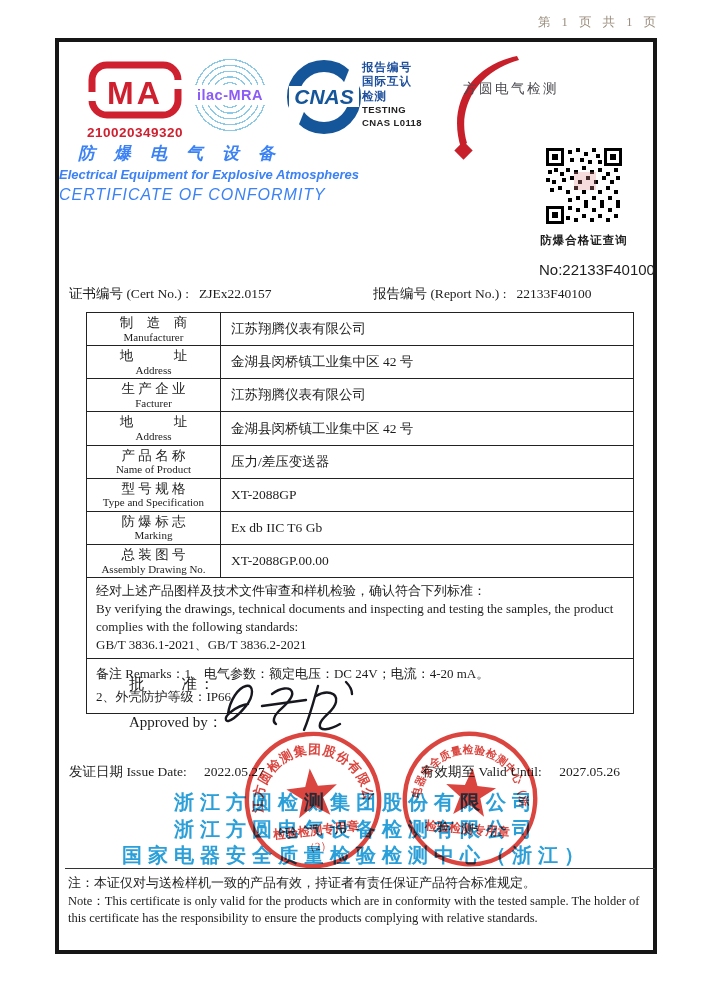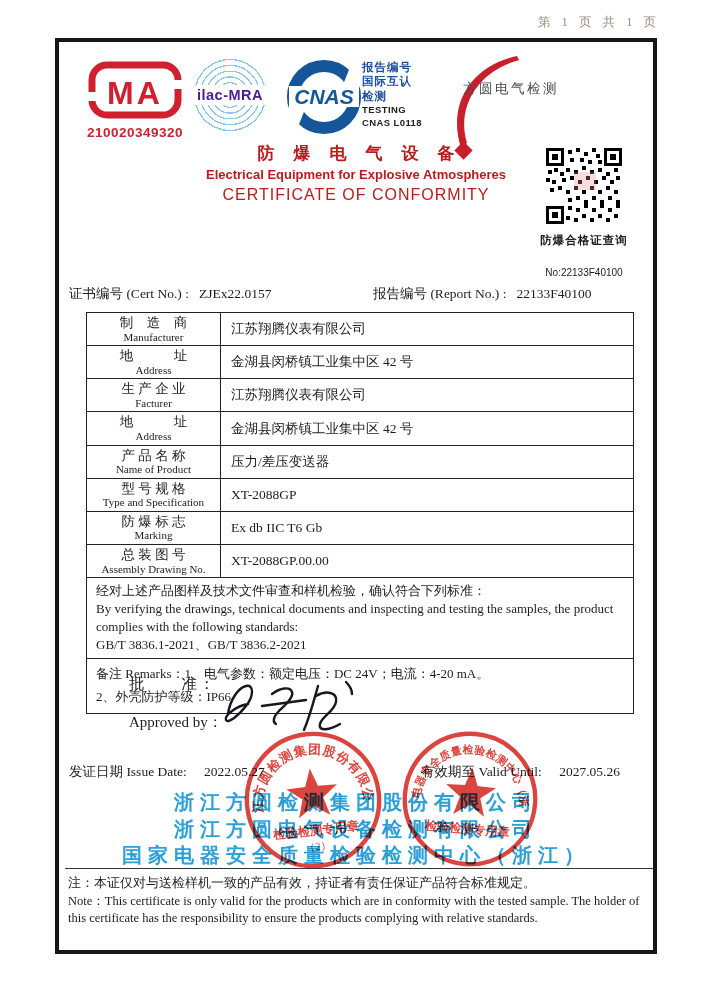--- a/index.html
+++ b/index.html
@@ -25,46 +25,46 @@
   .cma-number { font-family:"Liberation Sans","DejaVu Sans",sans-serif;
     font-weight:bold; color:#cf2030; font-size:13.5px; letter-spacing:.5px; margin-top:1px; }
   .ilac {
     position:absolute; left:132px; top:14px; width:78px; height:78px; border-radius:50%;
     background:repeating-radial-gradient(circle at 50% 50%, #8cc9e6 0 1.3px, #ffffff 1.3px 5.8px);
   }
   .ilac-band {
     position:absolute; left:-2px; right:-2px; top:29px; height:20px; background:#fff;
     display:flex; align-items:center; justify-content:center;
     font-family:"Liberation Sans","DejaVu Sans",sans-serif;
-    font-weight:bold; font-size:14.5px; color:#4c1d95; letter-spacing:.5px;
+    font-weight:bold; font-size:14.5px; color:#8b5cf6; letter-spacing:.5px;
   }
   .cnas { position:absolute; left:226px; top:16px; }
   .cnas-text { position:absolute; left:303px; top:18px; line-height:1.25;
     font-family:"Liberation Sans","DejaVu Sans",sans-serif; }
   .cnas-text .cn { font-size:11.5px; font-weight:bold; color:#1d4f9c; letter-spacing:1px; }
   .cnas-text .en { font-size:9.5px; font-weight:bold; color:#222; margin-top:1px; letter-spacing:.4px; }
   .fy-logo { position:absolute; left:372px; top:10px; }
   .fy-text { position:absolute; left:404px; top:38px; font-size:13.5px; color:#4a4a50;
     letter-spacing:2.5px; font-family:"Liberation Sans","DejaVu Sans",sans-serif; }
 
   
-  .titles { position:absolute; left:0; top:100px; width:100%; text-align:center; color:#b91c1c; }
+  .titles { position:absolute; left:0; top:100px; width:100%; text-align:left; color:#3b82f6;font-style:italic; }
   .t-cn-small { font-family:"Liberation Sans","DejaVu Sans",sans-serif; font-weight:bold;
     font-size:17px; letter-spacing:19px; text-indent:19px; }
   .t-en-small { font-family:"Liberation Sans","DejaVu Sans",sans-serif; font-weight:bold;
     font-size:13px; margin-top:2px; }
   .t-cn-big { font-family:"Liberation Sans","DejaVu Sans",sans-serif; font-weight:bold;
     font-size:43px; letter-spacing:36px; text-indent:36px; margin-top:6px; }
   .t-en-big { font-family:"Liberation Sans","DejaVu Sans",sans-serif;
     font-size:16px; letter-spacing:1px; margin-top:4px; }
 
   
   .qr-block { position:absolute; right:24px; top:104px; width:90px; text-align:center; }
   .qr-caption { font-size:11.5px; font-weight:bold; letter-spacing:1px; margin-top:3px; }
-  .qr-number { font-size:10px; margin-top:19px; font-family:"Liberation Sans","DejaVu Sans",sans-serif; }
+  .qr-number { font-size:15px; margin-top:13px; font-family:"Liberation Sans","DejaVu Sans",sans-serif; }
 
   
   .cert-line { position:absolute; left:10px; top:243px; width:582px; font-size:13.5px; }
   .cert-line .pair { position:absolute; white-space:nowrap; }
   .cert-line .p1 { left:0; }
   .cert-line .p2 { left:304px; }
   .cert-line b { font-weight:normal; }
 
   
   table.info {

